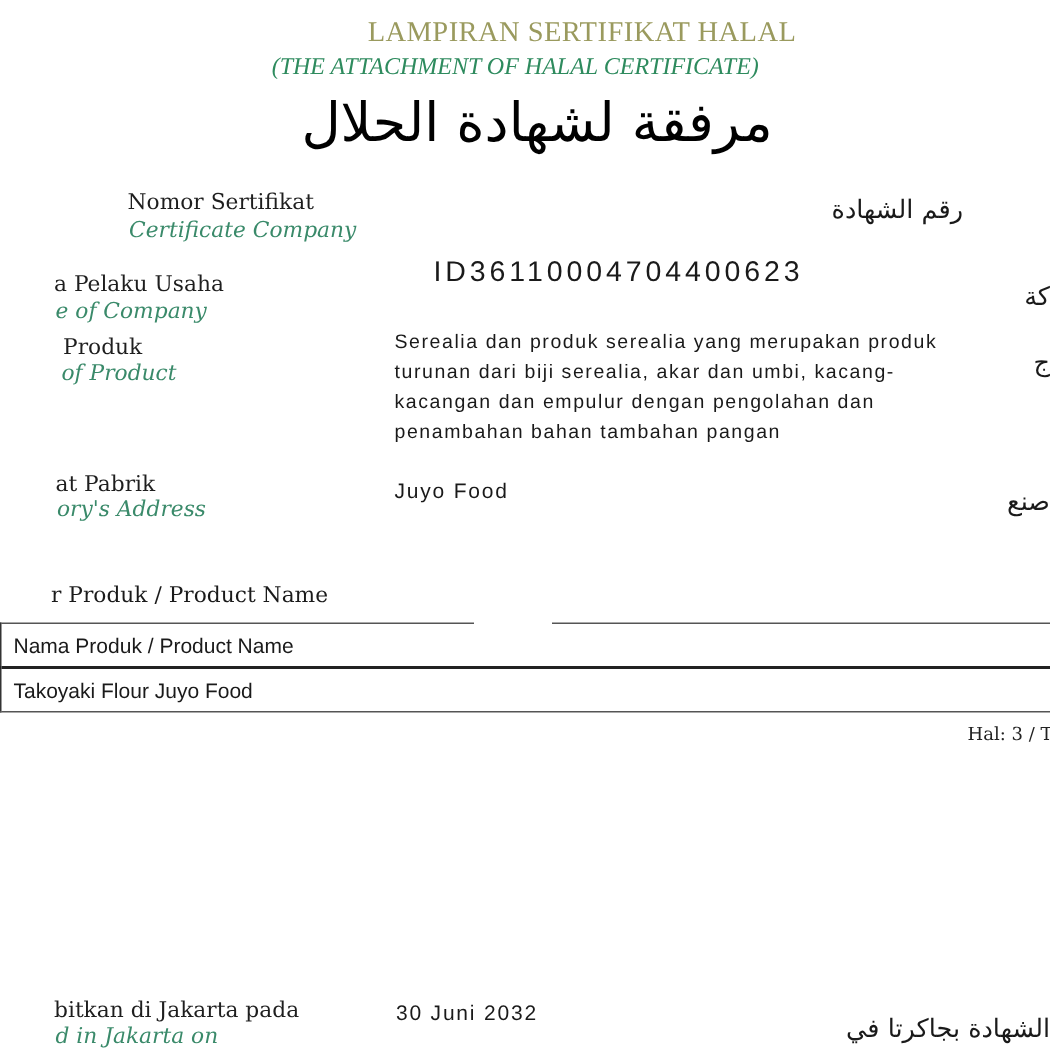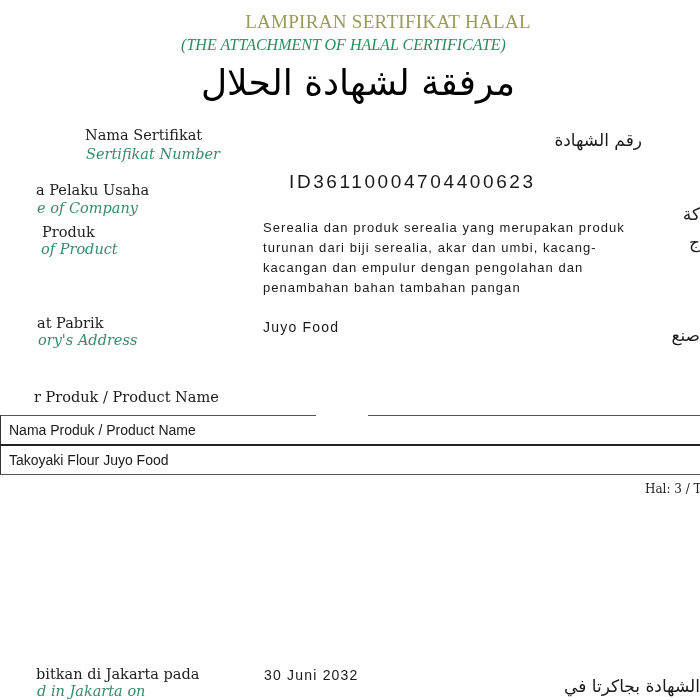--- a/index.html
+++ b/index.html
@@ -126,28 +126,28 @@
       color: #222;
     }
   </style>
 </head>
 <body>
 
 <div class="abs title-id">LAMPIRAN SERTIFIKAT HALAL</div>
 <div class="abs title-en">(THE ATTACHMENT OF HALAL CERTIFICATE)</div>
 <div class="abs title-ar">مرفقة لشهادة الحلال</div>
 
-<div class="abs lbl-id" style="left:47px; top:127px;">Nama Sertifikat</div>
-<div class="abs lbl-en" style="left:48px; top:146px;">Sertifikat Number</div>
+<div class="abs lbl-id" style="left:47px; top:127px;">Nomor Sertifikat</div>
+<div class="abs lbl-en" style="left:48px; top:146px;">Certificate Company</div>
 <div class="abs cert-number" style="left:251px; top:123px;">ID36110004704400623</div>
 <div class="abs lbl-ar" style="right:58px; top:130px;">رقم الشهادة</div>
 
 <div class="abs lbl-id" style="left:-2px; top:182px;">a Pelaku Usaha</div>
 <div class="abs lbl-en" style="left:-1px; top:200px;">e of Company</div>
-<div class="abs lbl-ar" style="right:0px; top:204px;">كة</div>
+<div class="abs lbl-ar" style="right:0px; top:188px;">كة</div>
 
 <div class="abs lbl-id" style="left:4px; top:224px;">Produk</div>
 <div class="abs lbl-en" style="left:3px; top:241px;">of Product</div>
 <div class="abs lbl-ar" style="right:0px; top:232px;">ج</div>
 <div class="abs product-type">Serealia dan produk serealia yang merupakan produk turunan dari biji serealia, akar dan umbi, kacang-kacangan dan empulur dengan pengolahan dan penambahan bahan tambahan pangan</div>
 
 <div class="abs lbl-id" style="left:-1px; top:315px;">at Pabrik</div>
 <div class="abs lbl-en" style="left:0px; top:332px;">ory's Address</div>
 <div class="abs val-mono" style="left:225px; top:319px;">Juyo Food</div>
 <div class="abs lbl-ar" style="right:0px; top:325px;">صنع</div>

